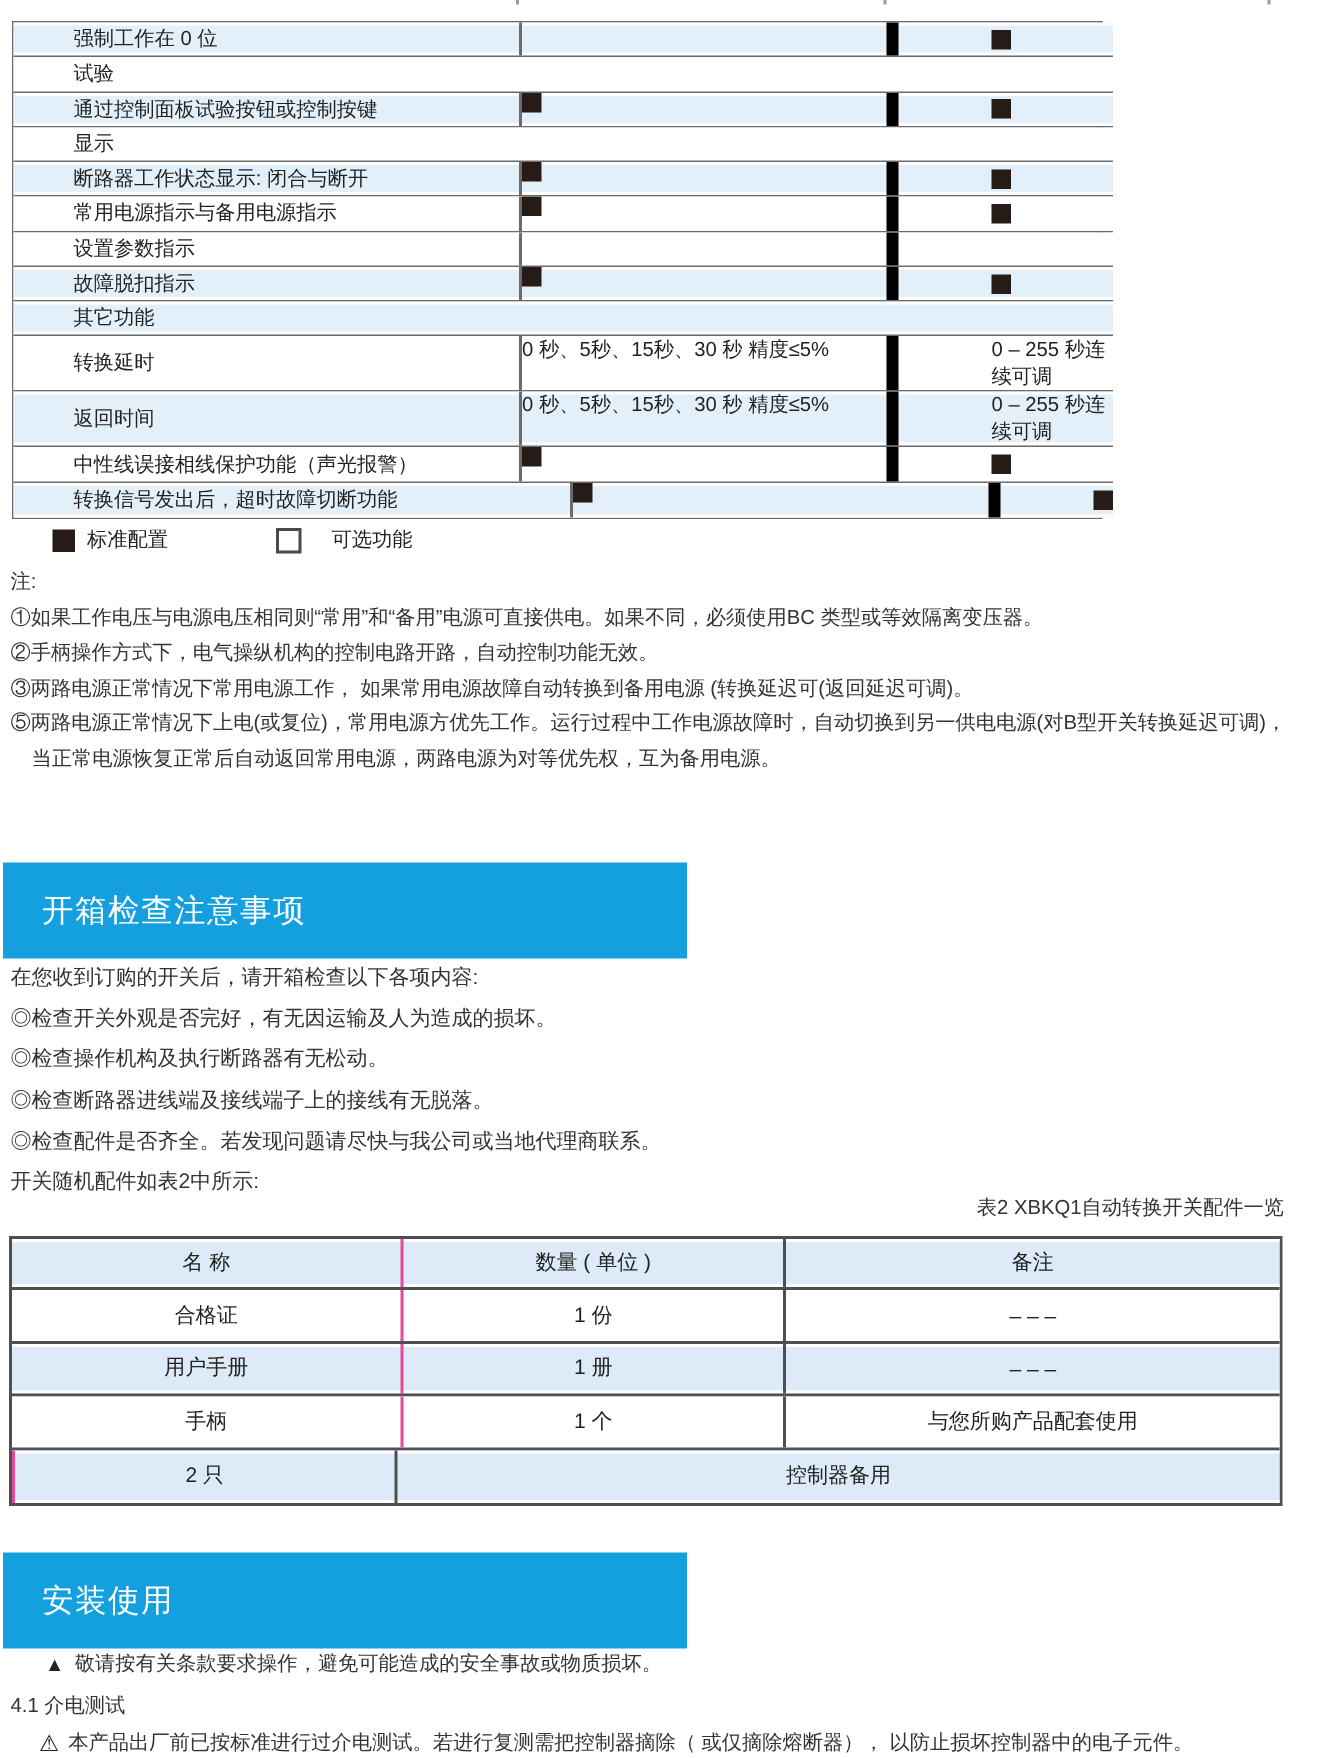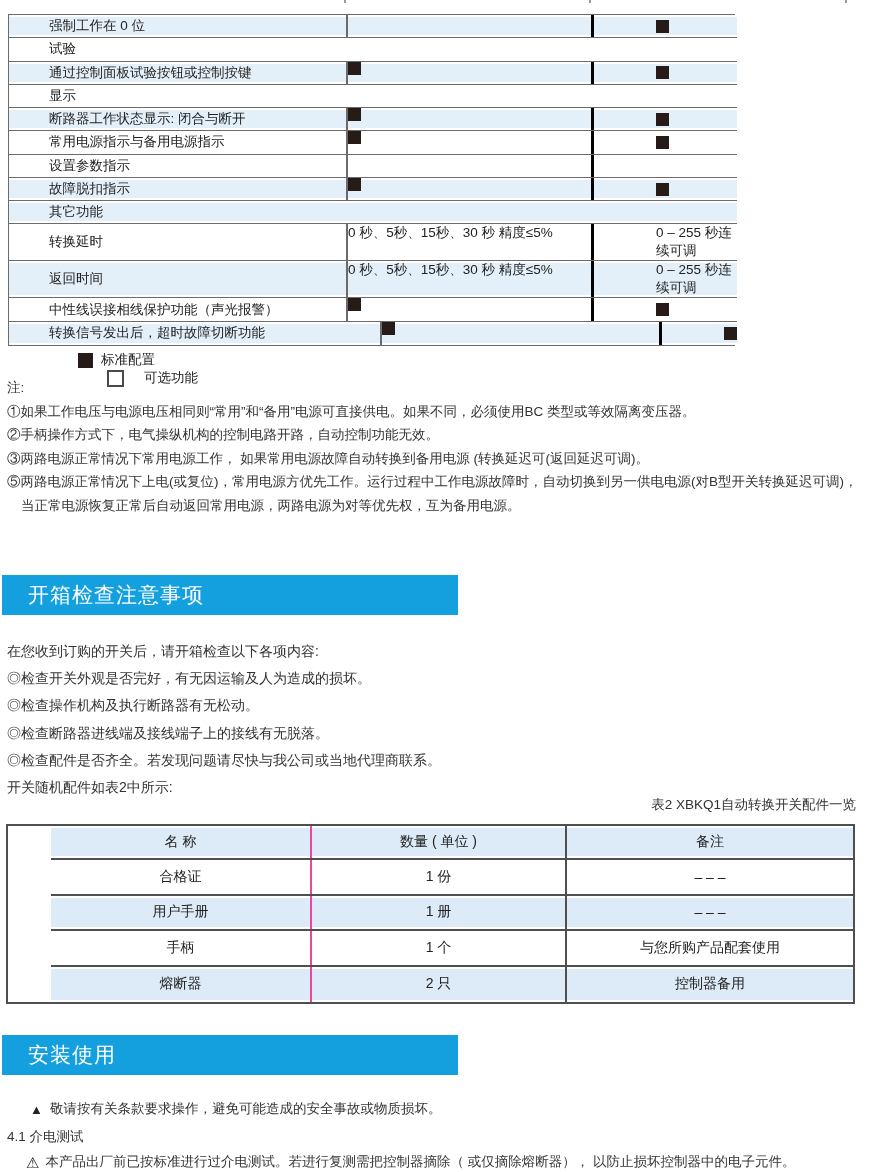--- a/index.html
+++ b/index.html
@@ -20,57 +20,57 @@
     font-size:13.5px;color:#222;
   }
   .t1row{display:flex;border-bottom:1px solid #6b6b6b;box-sizing:border-box;
          box-shadow:inset 0 2px 0 #fff, inset 0 -2px 0 #fff;background:#fff;}
   .t1row:last-child{border-bottom:none;gap:34px;}
   .t1row.blue{background:#e4f0f9;}
   .t1c1{width:337px;display:flex;align-items:center;padding-left:40px;box-sizing:border-box;}
   .t1c2{width:245px;display:flex;align-items:flex-start;box-sizing:border-box;
         border-left:2px solid #6b6b6b;}
   .t1c3{flex:1;display:flex;align-items:center;padding-left:62px;box-sizing:border-box;
-        border-left:3px solid #000000;}
+        border-left:8px solid #000000;}
   .t1section{flex:1;display:flex;align-items:center;padding-left:40px;box-sizing:border-box;}
   .sq{width:13px;height:13px;background:#261b17;}
 
   
-  #legend{top:351px;left:35px;display:flex;align-items:center;font-size:13.5px;color:#222;flex-direction:column;}
+  #legend{top:351px;left:35px;display:flex;align-items:center;font-size:13.5px;color:#222;}
   .sq-lg{width:15px;height:15px;background:#261b17;margin-right:8px;}
   .sq-outline{width:13px;height:13px;border:2px solid #4a4a4a;background:#fff;margin-right:8px;}
   .legend-item{display:flex;align-items:center;}
   .legend-gap{margin-left:72px;gap:12px;}
 
   
   #notes{top:376px;left:7px;width:858px;font-size:13.5px;line-height:23.5px;color:#333;}
   .note{text-indent:-14px;padding-left:14px;}
 
   
   .banner{
-    left:2px;width:456px;height:40px;background:#149fdf;color:#ffffff;
+    left:2px;width:456px;height:64px;background:#149fdf;color:#ffffff;
     display:flex;align-items:center;padding-left:26px;box-sizing:border-box;
     font-size:21px;letter-spacing:1px;
   }
   #banner-unboxing{top:575px;}
   #banner-installation{top:1035px;}
 
   
   #unboxing-text{top:638px;left:7px;width:860px;font-size:14px;line-height:27.2px;color:#333;}
 
   
   #table2-caption{top:796px;right:26px;font-size:13.5px;color:#333;}
   #accessories-table{
     top:824px;left:6px;width:849px;height:180px;
     display:grid;grid-template-rows:34px repeat(4,1fr);
     border:2px solid #4f4f4f;box-sizing:border-box;
     font-size:14px;color:#222;
   }
   .t2row{display:flex;border-bottom:2px solid #4f4f4f;box-sizing:border-box;background:#fff;
-         box-shadow:inset 0 2px 0 #fff, inset 0 -2px 0 #fff;margin-left:43px;}
+         box-shadow:inset 0 2px 0 #fff, inset 0 -2px 0 #fff;}
   .t2row:last-child{border-bottom:none;}
   .t2row.blue{background:#dcebf7;}
   .t2c{display:flex;align-items:center;justify-content:center;box-sizing:border-box;text-align:center;}
   .t2c1{width:259px;}
   .t2c2{width:255px;border-left:2px solid #ec4899;}
   .t2c3{flex:1;border-left:2px solid #4f4f4f;}
 
   
   #caution-line{top:1100px;left:30px;font-size:13.5px;color:#333;display:flex;align-items:center;}
   #caution-line .tri{font-size:13px;margin-right:7px;color:#222;}
@@ -232,21 +232,20 @@
       <div class="t2c t2c1">用户手册</div>
       <div class="t2c t2c2">1 册</div>
       <div class="t2c t2c3">– – –</div>
     </div>
     <div class="t2row">
       <div class="t2c t2c1">手柄</div>
       <div class="t2c t2c2">1 个</div>
       <div class="t2c t2c3">与您所购产品配套使用</div>
     </div>
     <div class="t2row blue">
-      <div class="t2c t2c1">熔断器</div>
       <div class="t2c t2c2">2 只</div>
       <div class="t2c t2c3">控制器备用</div>
     </div>
   </div>
 
 <div id="banner-installation" class="banner abs">
   <span>安装使用</span>
 </div>
 
 <div id="caution-line" class="abs">

